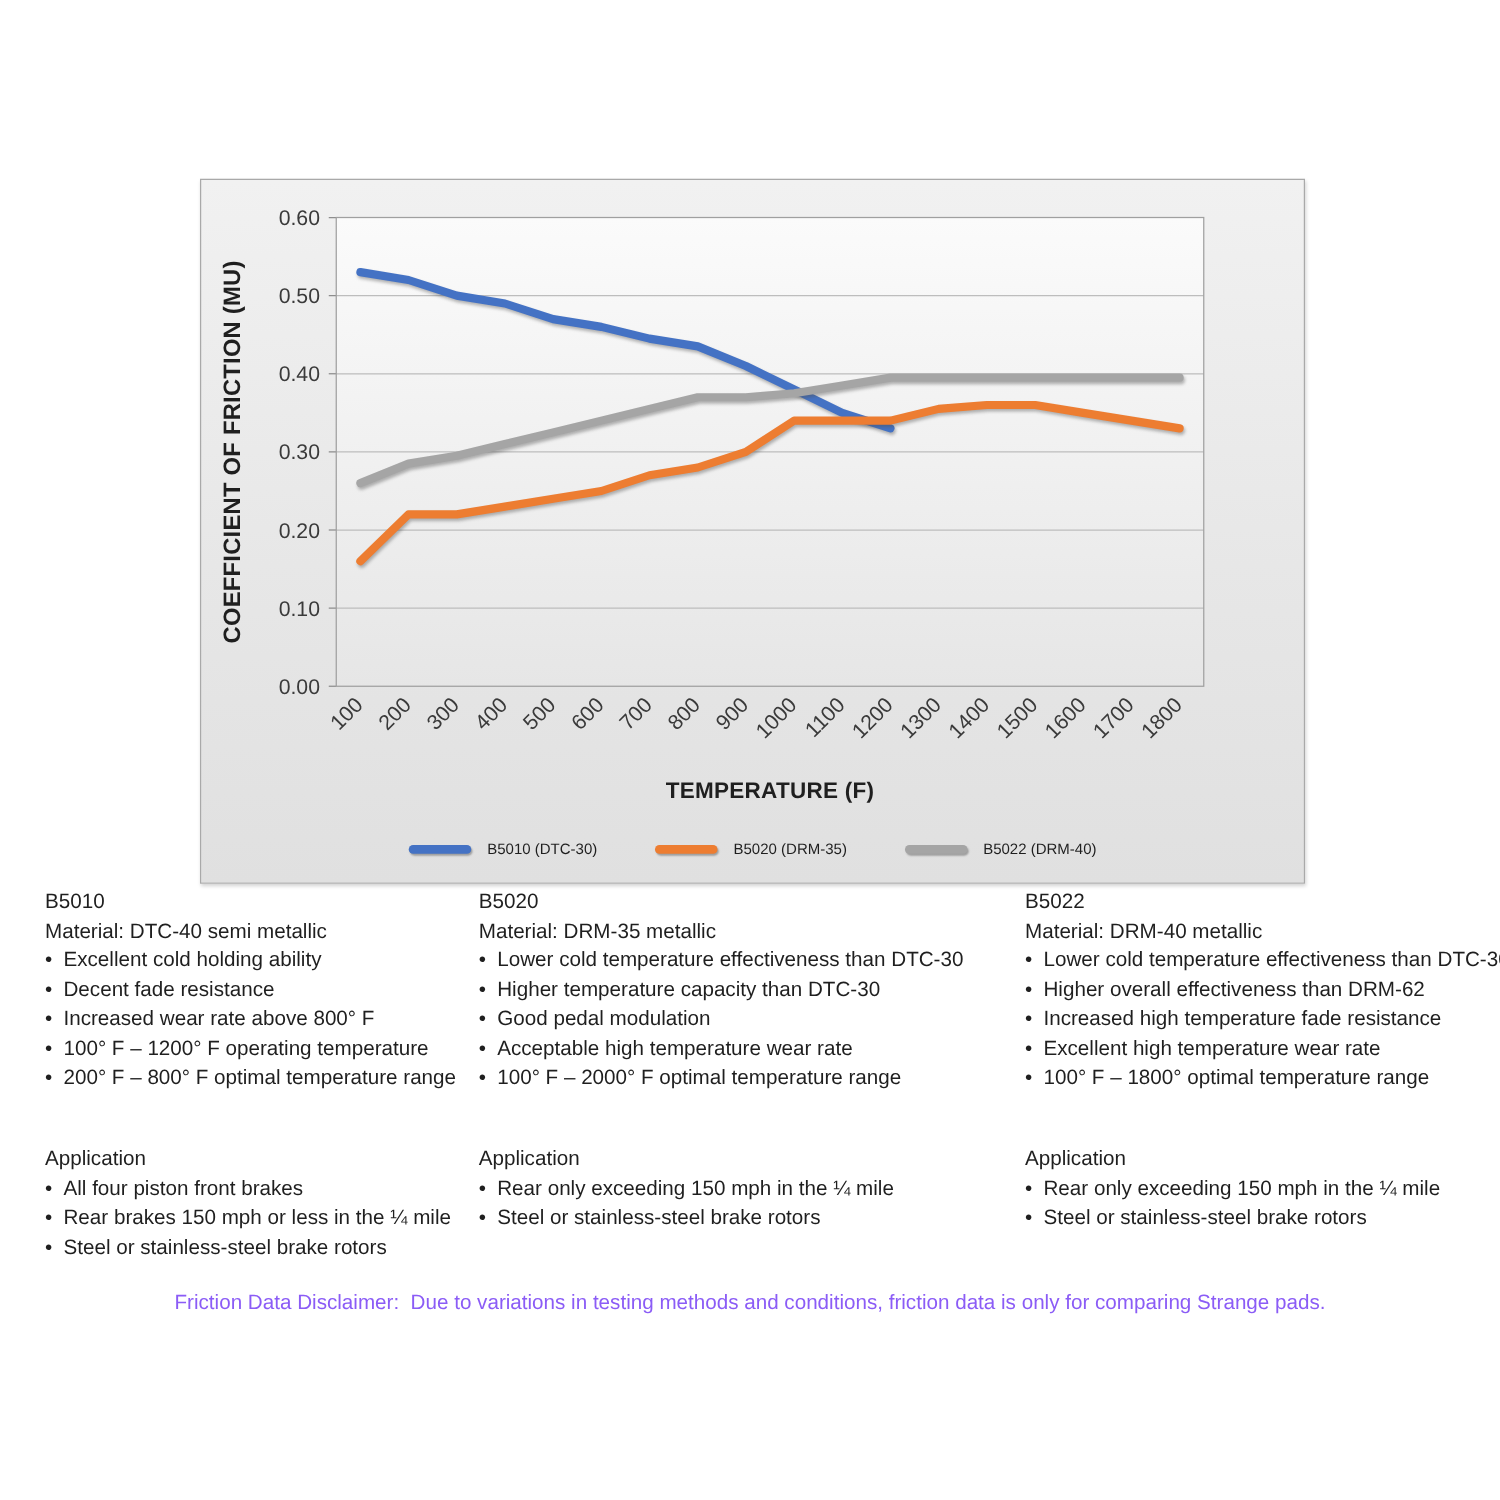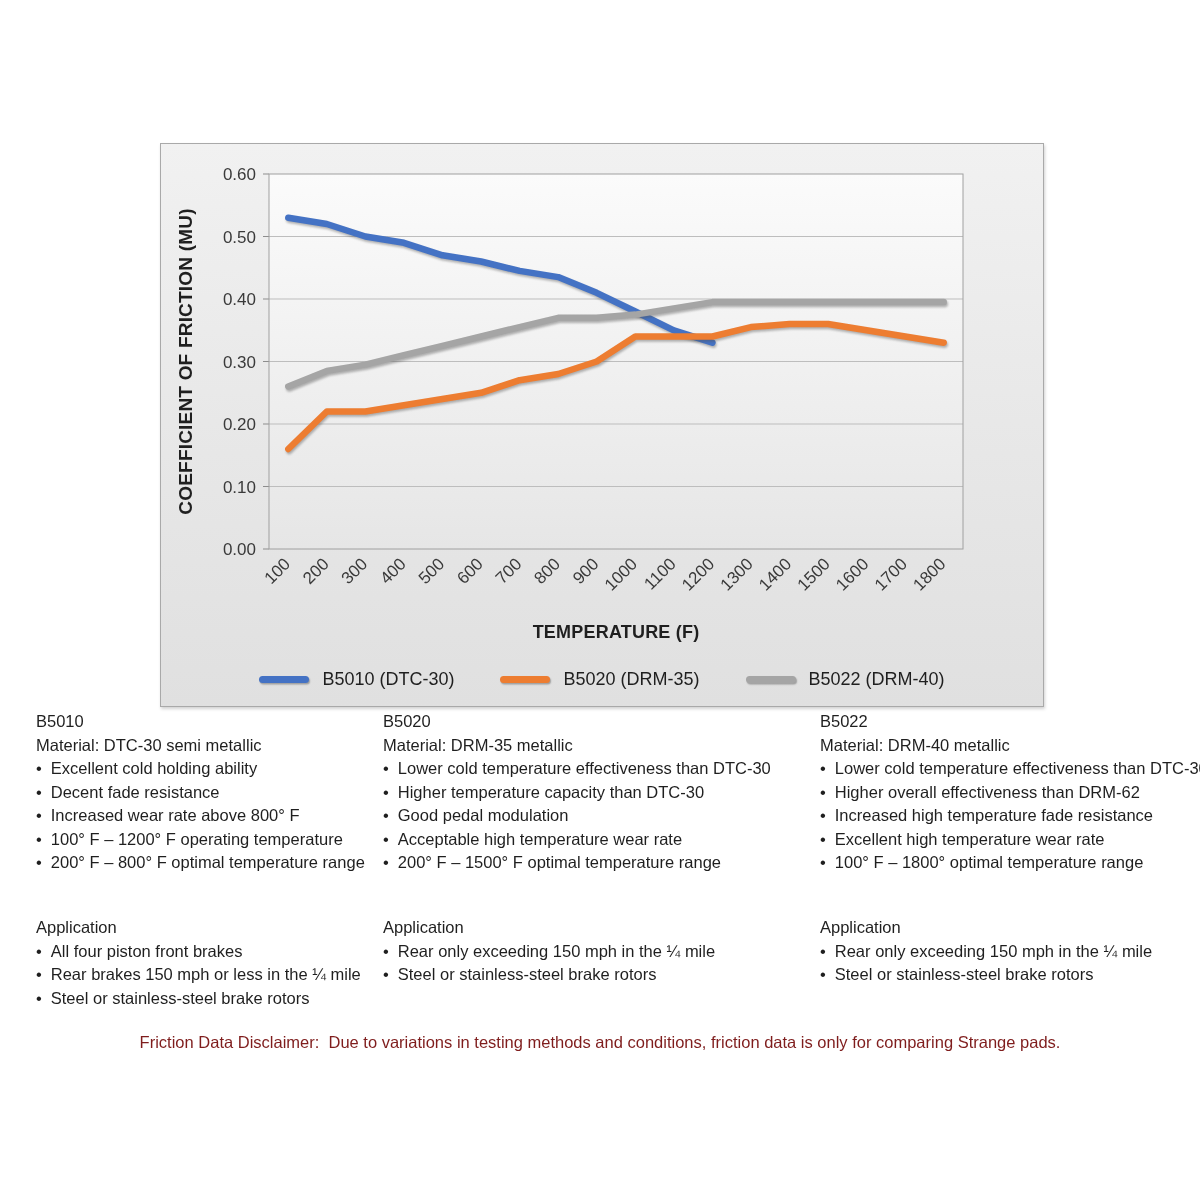--- a/index.html
+++ b/index.html
@@ -24,35 +24,35 @@
   .y-axis-title { font-size:19px; }
   .x-axis-title { font-size:18px; }
   .series-line { fill:none; stroke-width:6.5; stroke-linejoin:round; stroke-linecap:round;
                  filter:drop-shadow(1.5px 2px 1.2px rgba(80,80,80,0.42)); }
 
   .legend { position:absolute; left:0; right:0; top:519px; height:32px;
             display:flex; justify-content:center; align-items:center; gap:46px; }
   .legend-item { display:flex; align-items:center; gap:13px; }
   .legend-swatch { width:50px; height:7px; border-radius:4px;
                    box-shadow:1px 1.5px 1.5px rgba(0,0,0,0.3); }
-  .legend-label { font-size:18px; color:#1f1f1f; }
+  .legend-label { font-size:12px; color:#1f1f1f; }
 
   
   .text-col { position:absolute; font-size:16.5px; line-height:23.5px; color:#1f1f1f; }
   .col-1 { left:36px;  width:345px; }
   .col-2 { left:383px; width:405px; }
   .col-3 { left:820px; width:405px; }
   .row-products { top:710px; }
   .row-applications { top:916px; }
   .text-col .heading { font-weight:normal; }
   .text-col ul { margin:0; padding:0; list-style:none; }
   .text-col li::before { content:"•"; padding-right:9px; }
 
   .disclaimer { position:absolute; top:1033px; left:0; right:0; text-align:center;
-                font-size:16.5px; color:#7f1d1d; white-space:pre-wrap; }
+                font-size:16.5px; color:#8b5cf6; white-space:pre-wrap; }
 </style>
 </head>
 <body>
 
 <div class="page">
 
   <div class="chart-panel">
     <svg id="chart-svg" width="884" height="564" viewBox="0 0 884 564">
       <defs>
         <linearGradient id="plotGrad" x1="0" y1="0" x2="0" y2="1">
@@ -116,38 +116,38 @@
         </div>
         <div class="legend-item">
           <span class="legend-swatch" style="background: rgb(165, 165, 165);"></span>
           <span class="legend-label">B5022 (DRM-40)</span>
         </div>
       </div>
   </div>
 
   <div class="text-col col-1 row-products">
     <div class="heading">B5010</div>
-    <div>Material: DTC-30 semi metallic</div>
+    <div>Material: DTC-40 semi metallic</div>
     <ul>
         <li>Excellent cold holding ability</li>
         <li>Decent fade resistance</li>
         <li>Increased wear rate above 800° F</li>
         <li>100° F – 1200° F operating temperature</li>
         <li>200° F – 800° F optimal temperature range</li>
       </ul>
   </div>
   <div class="text-col col-2 row-products">
     <div class="heading">B5020</div>
     <div>Material: DRM-35 metallic</div>
     <ul>
         <li>Lower cold temperature effectiveness than DTC-30</li>
         <li>Higher temperature capacity than DTC-30</li>
         <li>Good pedal modulation</li>
         <li>Acceptable high temperature wear rate</li>
-        <li>200° F – 1500° F optimal temperature range</li>
+        <li>100° F – 2000° F optimal temperature range</li>
       </ul>
   </div>
   <div class="text-col col-3 row-products">
     <div class="heading">B5022</div>
     <div>Material: DRM-40 metallic</div>
     <ul>
         <li>Lower cold temperature effectiveness than DTC-30</li>
         <li>Higher overall effectiveness than DRM-62</li>
         <li>Increased high temperature fade resistance</li>
         <li>Excellent high temperature wear rate</li>

